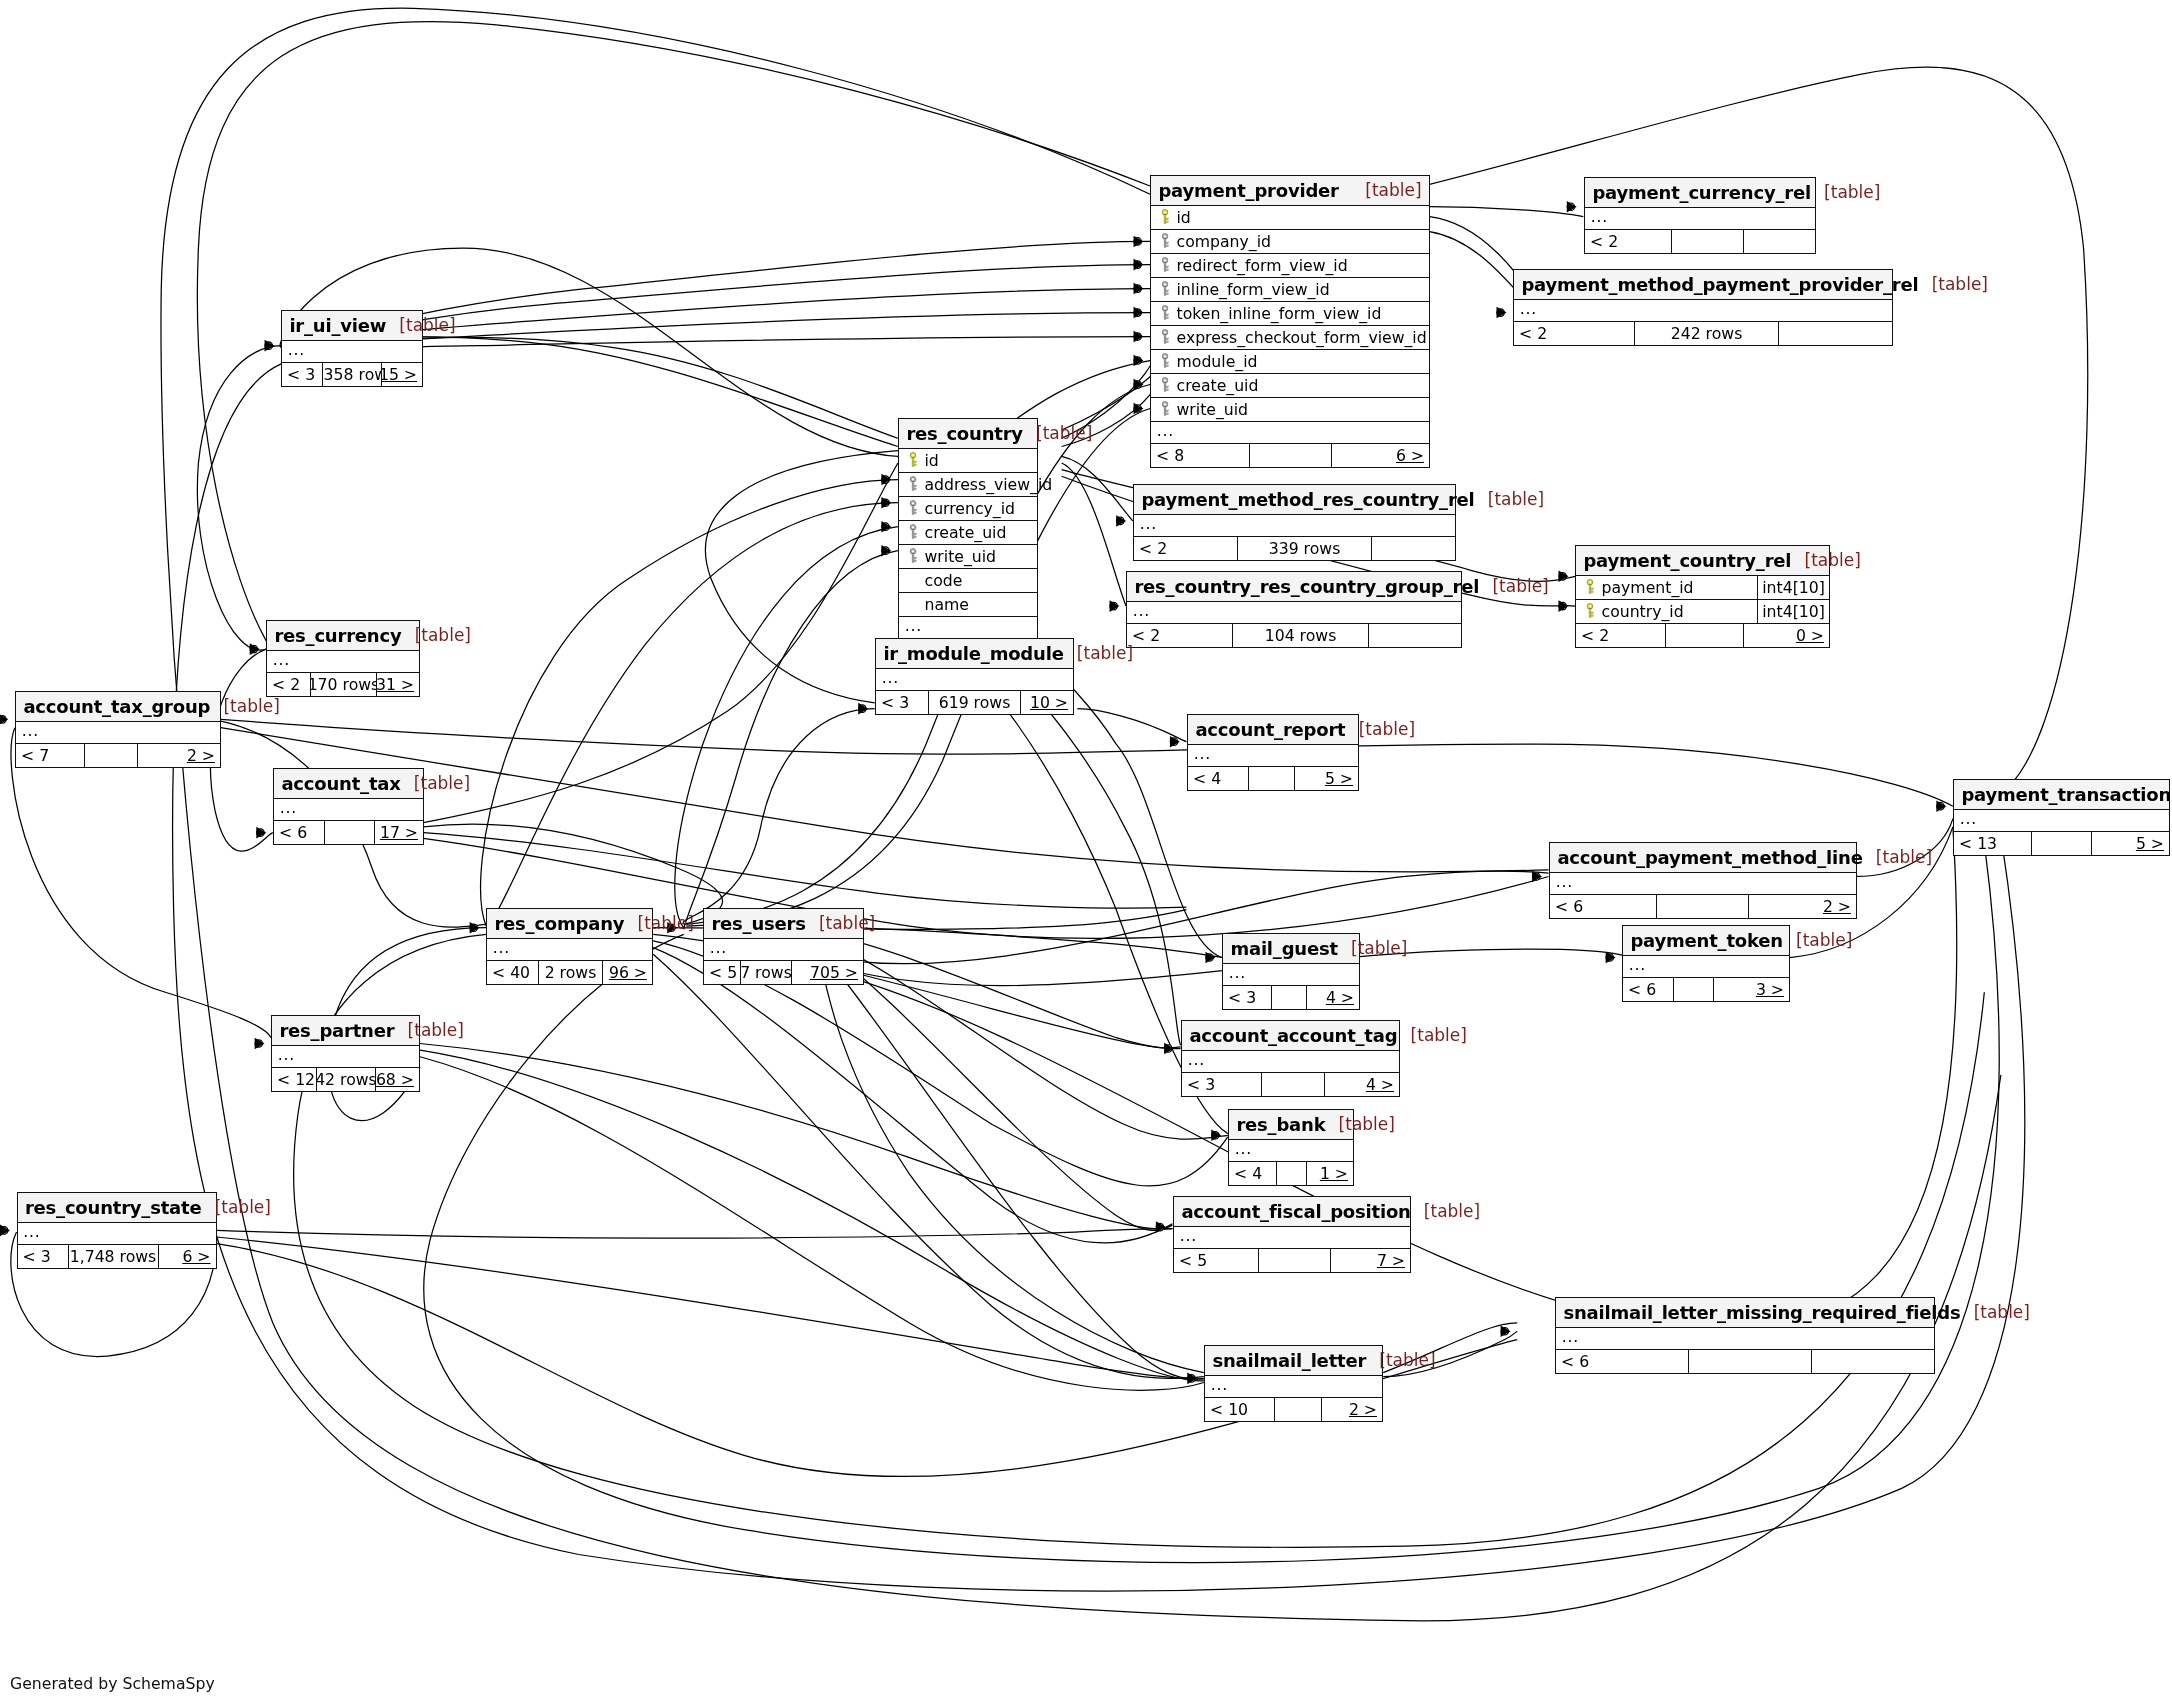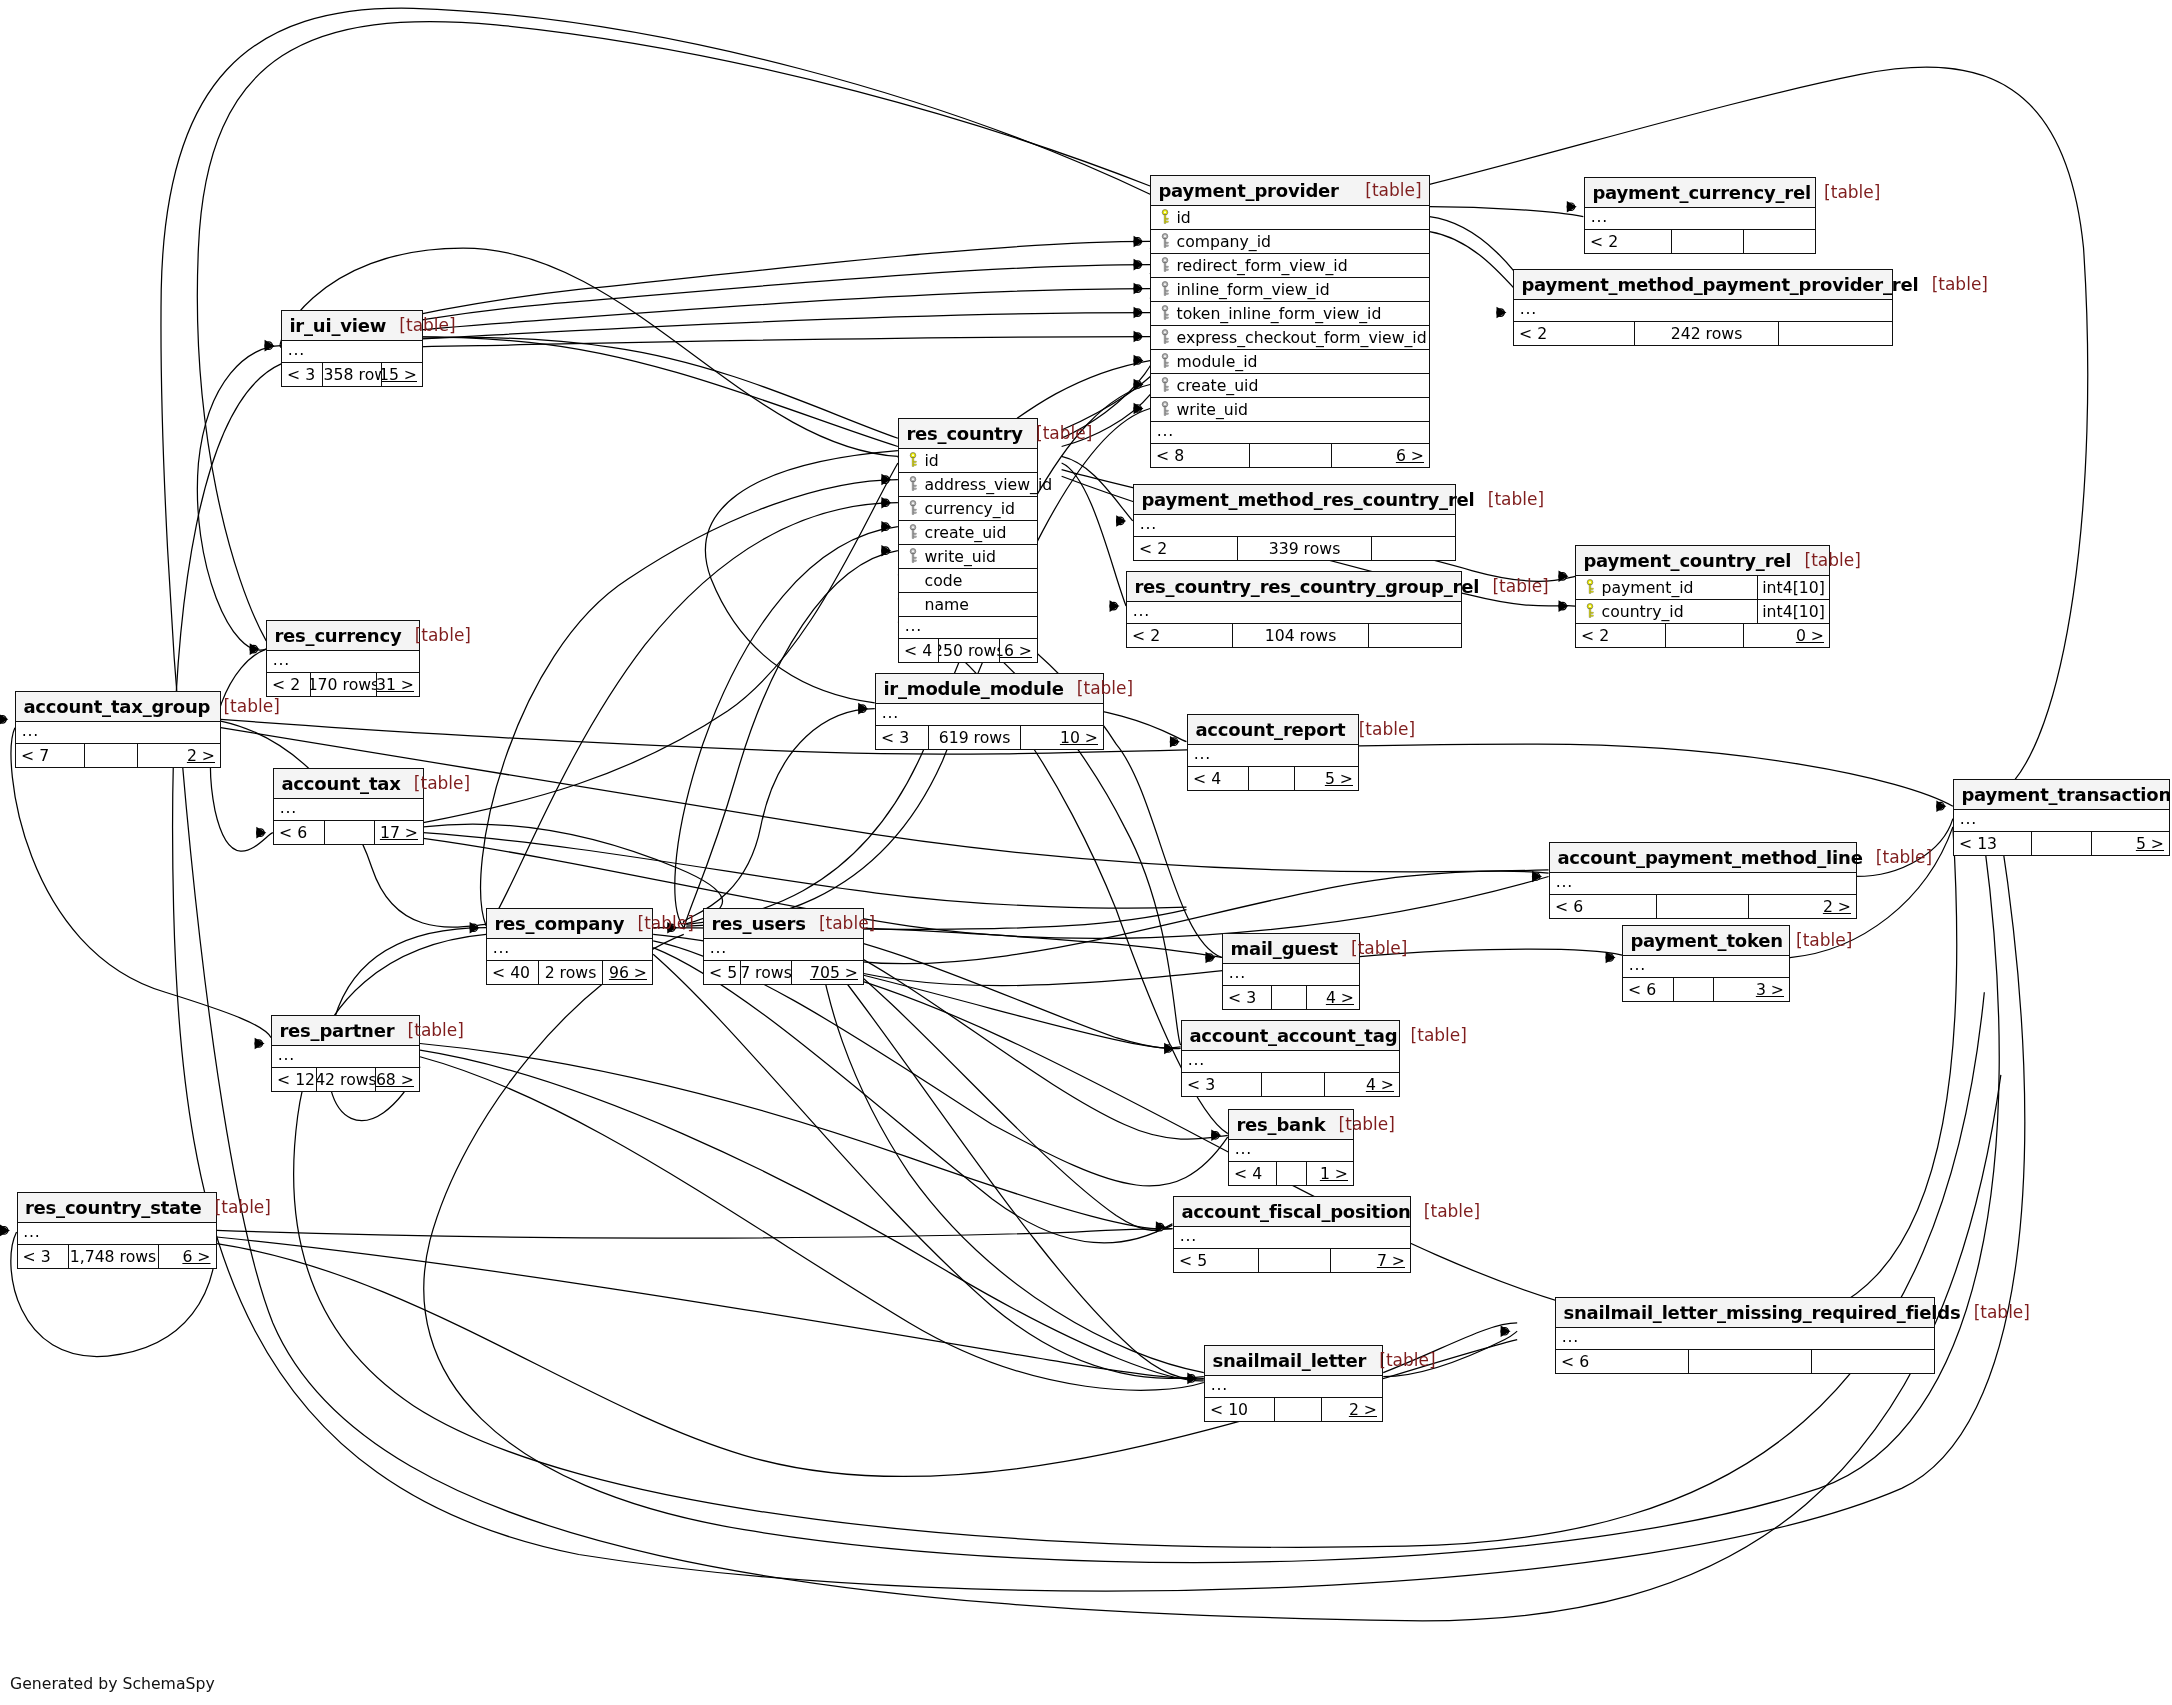--- a/index.html
+++ b/index.html
@@ -590,21 +590,21 @@
           <span class="tname">res_currency</span>
           <span class="ttag">[table]</span>
         </div>
         <div class="ellip">...</div>
         <div class="foot">
           <div class="f-left" style="width:44px">&lt; 2</div>
           <div class="f-mid" style="width:68px">170 rows</div>
           <div class="f-right" style="flex:1 1 auto">31 &gt;</div>
         </div>
       </div>
-      <div class="tbl" style="left: 875px; top: 673px; width: 229px;">
+      <div class="tbl" style="left: 875px; top: 638px; width: 199px;">
         <div class="hdr">
           <span class="tname">ir_module_module</span>
           <span class="ttag">[table]</span>
         </div>
         <div class="ellip">...</div>
         <div class="foot">
           <div class="f-left" style="width:52px">&lt; 3</div>
           <div class="f-mid" style="width:93px">619 rows</div>
           <div class="f-right" style="flex:1 1 auto">10 &gt;</div>
         </div>

